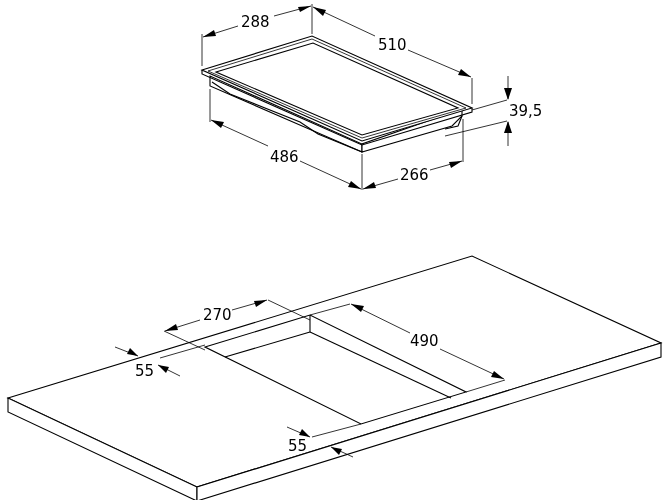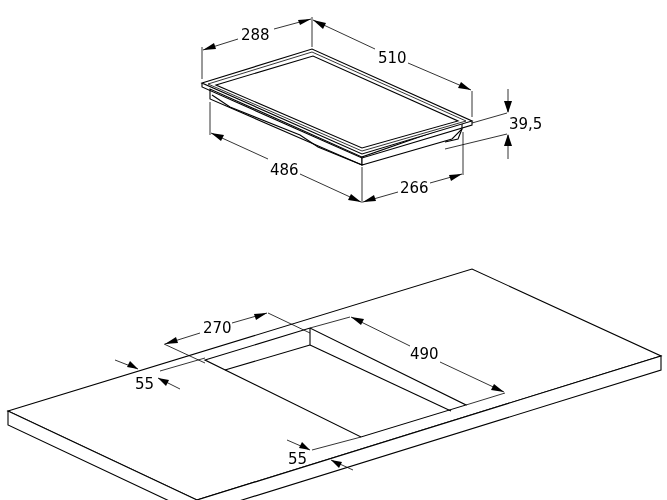--- a/index.html
+++ b/index.html
@@ -1,17 +1,17 @@
 <!DOCTYPE html>
 <html><head>
   <meta charset="utf-8">
   <style>
     html, body { margin: 0; padding: 0; background: #ffffff; }
     body { width: 667px; height: 500px; overflow: hidden; position: relative; }
-    #stage { position: absolute; left: 0; top: 17px; width: 667px; height: 427px; }
+    #stage { position: absolute; left: 0; top: 4px; width: 667px; height: 427px; }
     svg text { font-family: "DejaVu Sans", sans-serif; font-size: 15px; fill: #000; }
     .ln { stroke: #000; stroke-width: 1.1; fill: none; }
     .thin { stroke: #000; stroke-width: 0.8; fill: none; }
     .fill-w { fill: #fff; stroke: #000; stroke-width: 1.1; }
     .arrow { fill: #000; stroke: none; }
   </style>
 </head>
 <body>
 
 <div id="stage">

